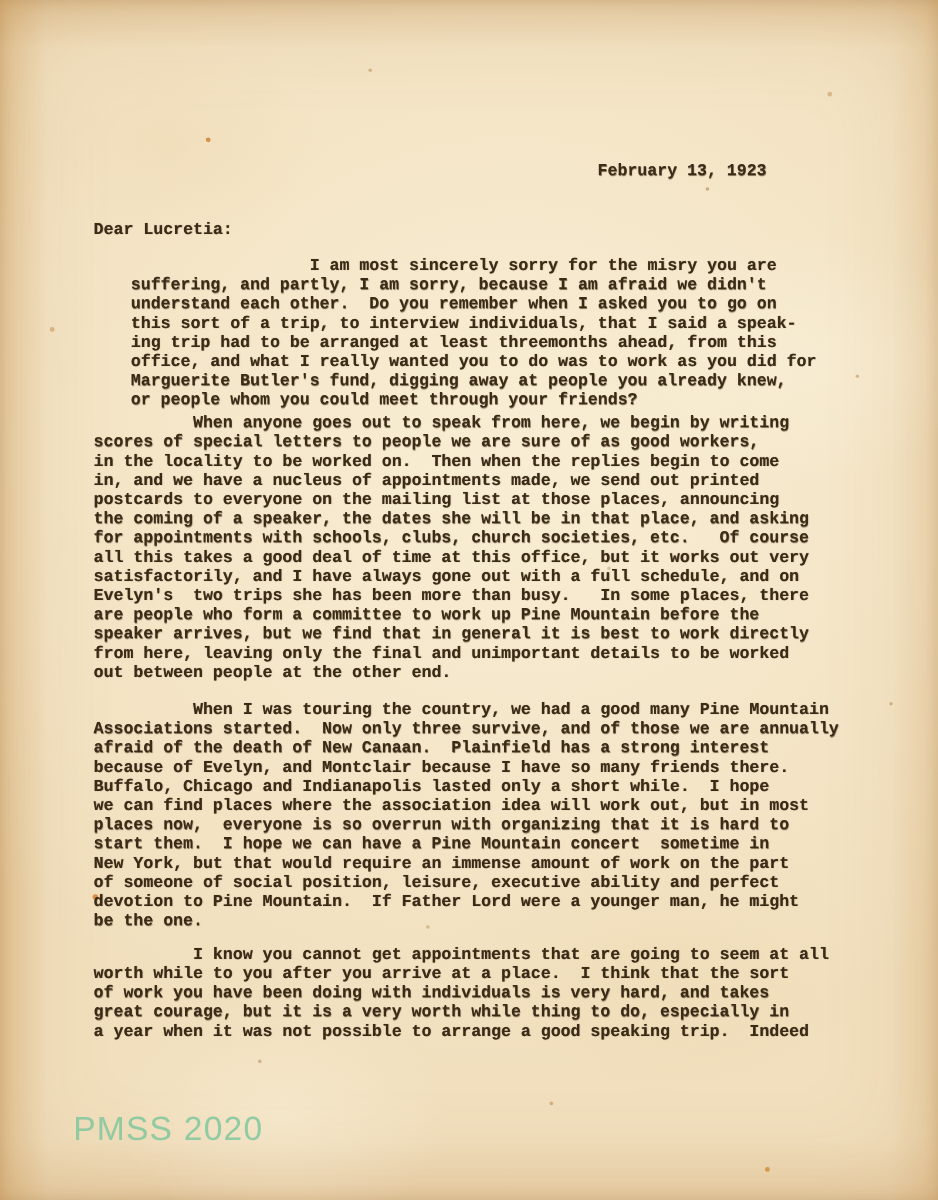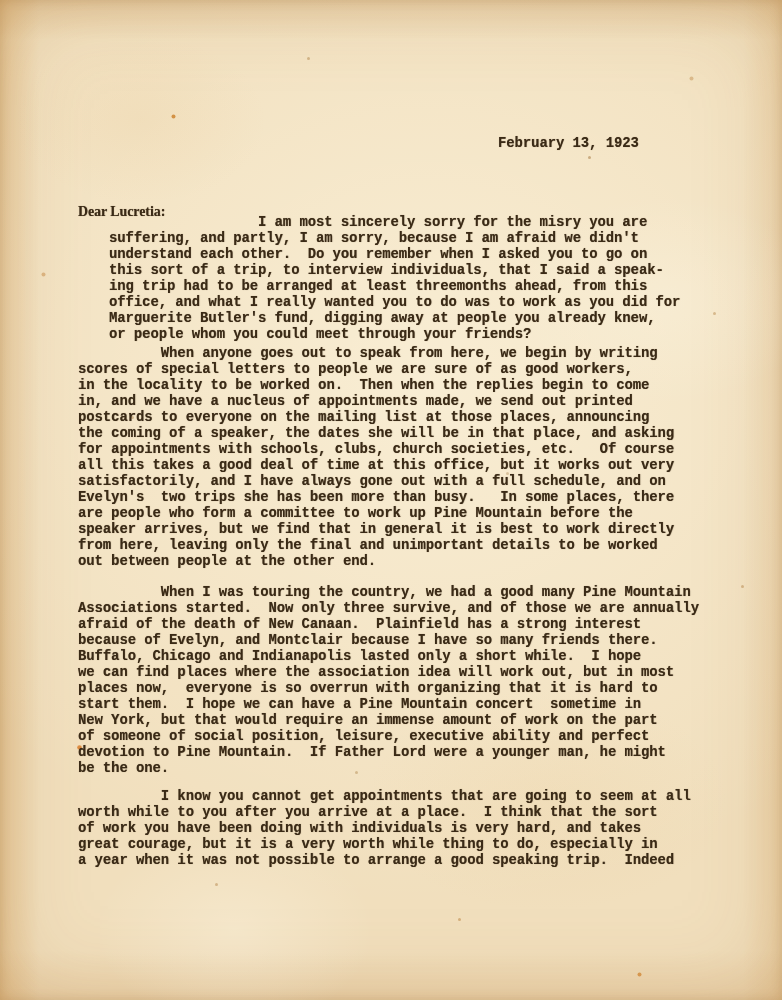--- a/index.html
+++ b/index.html
@@ -67,21 +67,21 @@
     font-family: "Liberation Mono", monospace;
     font-size: 13.8px;
     font-weight: 700;
     line-height: 16px;
     white-space: pre;
     letter-spacing: 0px;
     text-shadow: 0.3px 0.3px 0.7px rgba(58,42,22,0.65);
   }
 
   .date       { left: 463px; top: 136px; margin-left: 35px; }
-  .salutation { left: 78px;  top: 204px; font-family: Liberation Serif, serif; }
+  .salutation { left: 78px;  top: 185px; }
   .para-1     { left: 78px;  top: 215px; margin-left: 31px; }
   .para-2     { left: 78px;  top: 346px; }
   .para-3     { left: 78px;  top: 585px; }
   .para-4     { left: 78px;  top: 789px; }
 
   .watermark {
     position: absolute;
     left: 61px;
     top: 925px;
     font-family: "Liberation Sans", sans-serif;
@@ -139,14 +139,15 @@
 because of Evelyn, and Montclair because I have so many friends there.
 Buffalo, Chicago and Indianapolis lasted only a short while.  I hope
 we can find places where the association idea will work out, but in most
 places now,  everyone is so overrun with organizing that it is hard to
 start them.  I hope we can have a Pine Mountain concert  sometime in
 New York, but that would require an immense amount of work on the part
 of someone of social position, leisure, executive ability and perfect
 devotion to Pine Mountain.  If Father Lord were a younger man, he might
 be the one.</div>
 
+  <div class="watermark">PMSS 2020</div>
 
 </div>
 
 </body></html>

